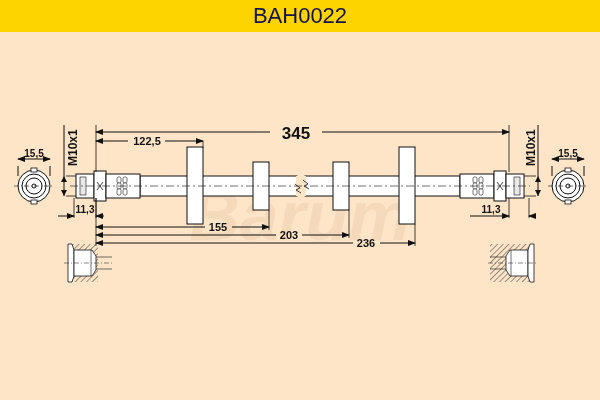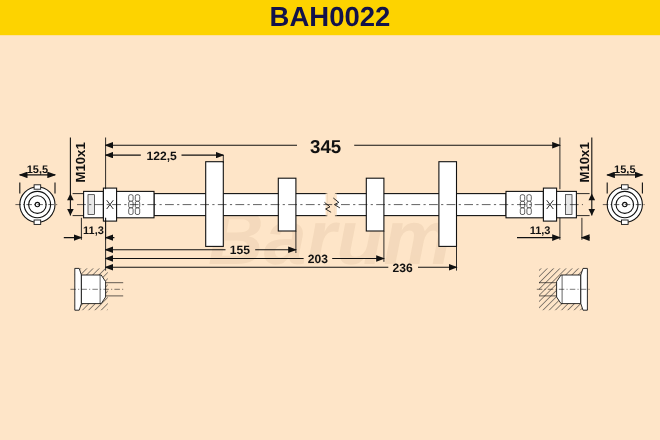--- a/index.html
+++ b/index.html
@@ -9,21 +9,21 @@
       font-family: "Liberation Sans", sans-serif;
       position: relative;
     }
     .header {
       position: absolute; left: 0; top: 0; width: 600px; height: 32px;
       background: #fdd300;
       display: flex; align-items: center; justify-content: center;
     }
     .title {
       font-family: "Liberation Sans", sans-serif;
-      font-weight: bold; font-size: 25px; color: #12124a;
+      font-weight: normal; font-size: 22px; color: #12124a;
       letter-spacing: 0px;
     }
     .canvas { position: absolute; left: 0; top: 32px; width: 600px; height: 368px; }
     svg text { font-family: "Liberation Sans", sans-serif; font-weight: bold; fill: #111; }
   </style>
 </head>
 <body>
 
 <div class="header">
   <span class="title">BAH0022</span>

